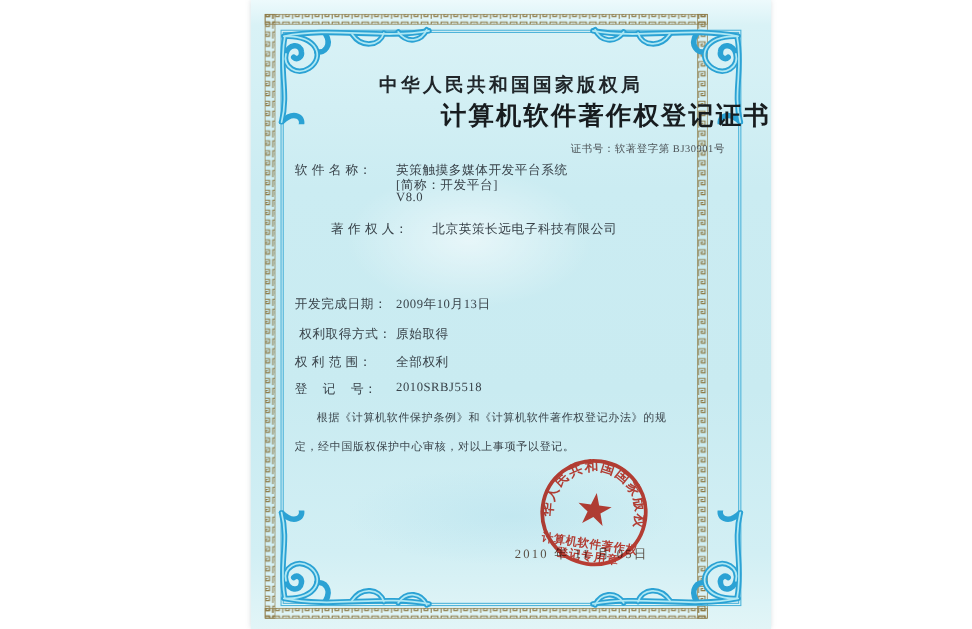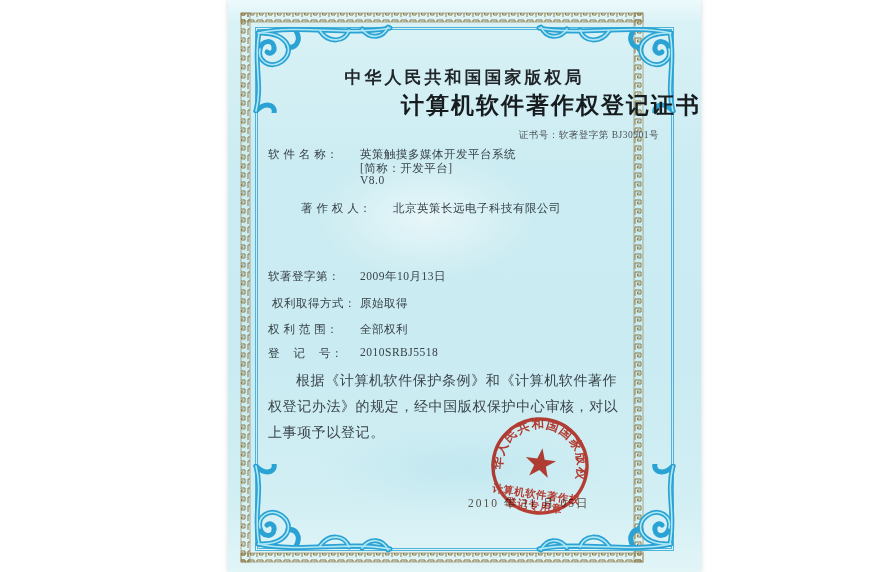--- a/index.html
+++ b/index.html
@@ -37,21 +37,21 @@
   .cert-no{
     position:absolute;right:42px;top:129px;
     font-size:9.5px;color:#4c5357;letter-spacing:.5px;white-space:pre;
   }
   .field-row{position:absolute;left:40px;display:flex;font-size:11.5px;color:#39434a;}
   .field-row .lbl{width:92px;flex:0 0 92px;white-space:pre;letter-spacing:.5px;}
   .field-row .val{white-space:pre;letter-spacing:.5px;}
   .subline{position:absolute;left:132px;font-size:11.5px;color:#39434a;white-space:pre;letter-spacing:.5px;}
   .statement{
     position:absolute;left:40px;top:368px;width:354px;
-    font-size:14px;line-height:26px;color:#3a444b;text-indent:2em;letter-spacing:.6px;
+    font-size:10px;line-height:26px;color:#3a444b;text-indent:2em;letter-spacing:.6px;
   }
   .issue-date{
     position:absolute;left:240px;top:496px;
     font-size:11.5px;color:#5a5046;letter-spacing:2px;white-space:pre;
   }
   .seal{
     position:absolute;left:248px;top:402px;width:128px;height:128px;
     mix-blend-mode:multiply;opacity:.95;pointer-events:none;
   }
 </style>
@@ -116,21 +116,21 @@
   <div class="subline" style="top:161px;">[简称：开发平台]</div>
   <div class="subline" style="top:174px;">V8.0</div>
 
   <div class="field-row" style="top:201px;margin-left:33px;">
     <span class="lbl">著 作 权 人：</span>
     <span class="val">北京英策长远电子科技有限公司</span>
   </div>
 
 
   <div class="field-row" style="top:269px;">
-    <span class="lbl">软著登字第：</span>
+    <span class="lbl">开发完成日期：</span>
     <span class="val">2009年10月13日</span>
   </div>
 
   <div class="field-row" style="top:296px;text-align:center;">
     <span class="lbl">权利取得方式：</span>
     <span class="val">原始取得</span>
   </div>
 
   <div class="field-row" style="top:322px;">
     <span class="lbl">权 利 范 围：</span>

